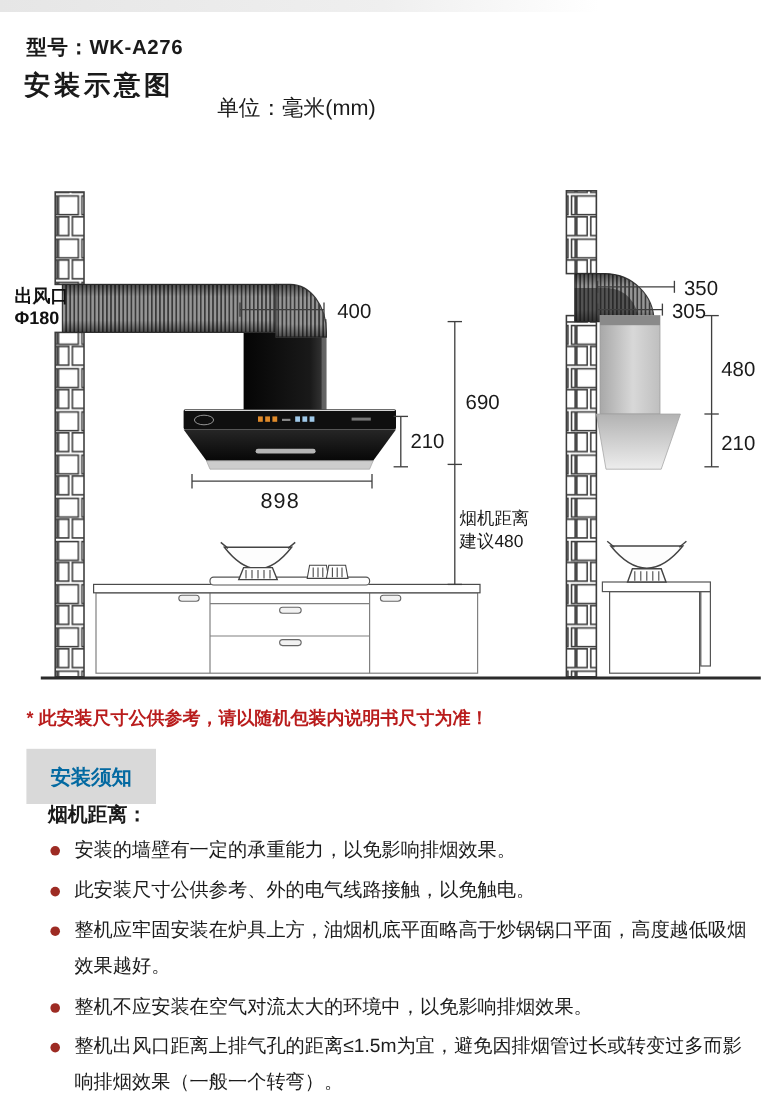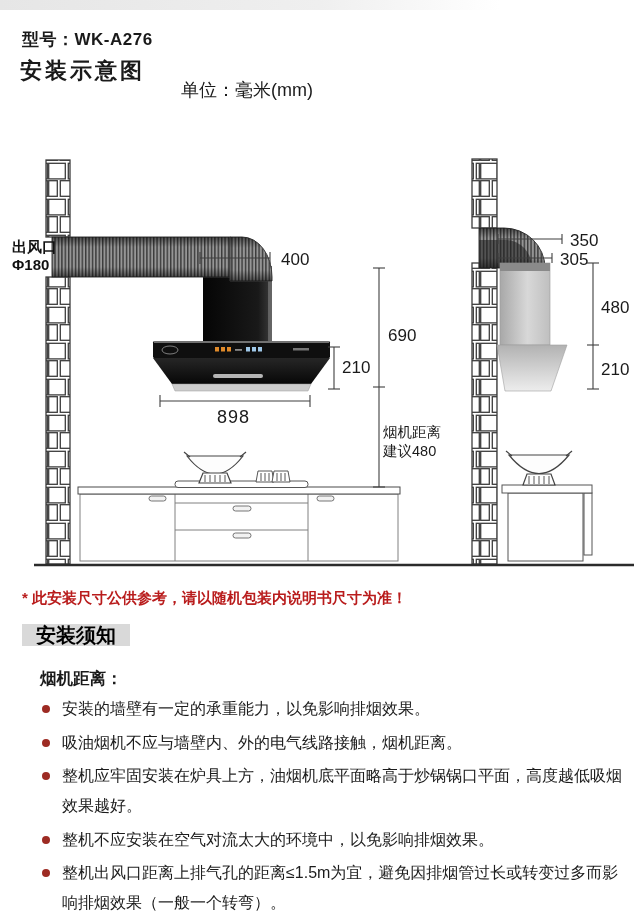--- a/index.html
+++ b/index.html
@@ -10,22 +10,22 @@
   .model{position:absolute;left:22px;top:28px;font-size:17px;font-weight:700;letter-spacing:.5px;}
   .title{position:absolute;left:20px;top:56px;font-size:22px;font-weight:700;letter-spacing:3px;}
   .unit{position:absolute;left:181px;top:78px;font-size:18px;font-weight:400;}
   svg.diagram{position:absolute;left:0;top:0;}
   svg text{font-family:"Liberation Sans","DejaVu Sans",sans-serif;}
   .dim{font-size:17px;fill:#1a1a1a;}
   .dim-lg{font-size:18px;fill:#1a1a1a;letter-spacing:1px;}
   .dim-sm{font-size:14.5px;fill:#1a1a1a;}
   .wall-label{font-size:15px;font-weight:700;fill:#111;}
   .footnote{position:absolute;left:22px;top:589px;font-size:15px;font-weight:600;color:#b91c1c;}
-  .notice-box{position:absolute;left:22px;top:624px;width:108px;height:22px;background:#d9d9d9;
-              display:flex;align-items:center;justify-content:center;font-size:20px;font-weight:700;color:#000000;}
+  .notice-box{position:absolute;left:22px;top:624px;width:108px;height:46px;background:#d9d9d9;
+              display:flex;align-items:center;justify-content:center;font-size:17px;font-weight:700;color:#0369a1;}
   .req-title{position:absolute;left:40px;top:668px;font-size:16.5px;font-weight:600;color:#1a1a1a;}
   .req-list{position:absolute;left:40px;top:694px;width:582px;margin:0;padding:0;list-style:none;}
   .req-list li{position:relative;padding-left:22px;margin-bottom:3.5px;font-size:16px;line-height:30px;color:#1c1c1c;}
   .req-list li::before{content:"";position:absolute;left:2px;top:11px;width:8px;height:8px;border-radius:50%;background:#9d2b23;}
 </style>
 </head>
 <body>
 
 <div class="page">
   <div class="topstrip"></div>
@@ -248,18 +248,18 @@
     <text class="dim" x="601" y="375">210</text>
   </svg>
 
   <div class="footnote">* 此安装尺寸公供参考，请以随机包装内说明书尺寸为准！</div>
 
   <div class="notice-box">安装须知</div>
   <div class="req-title">烟机距离：</div>
 
   <ul class="req-list">
     <li>安装的墙壁有一定的承重能力，以免影响排烟效果。</li>
-    <li>吸油烟机不应与墙壁内、外的电气线路接触，烟机距离。</li>
+    <li>此安装尺寸公供参考、外的电气线路接触，以免触电。</li>
     <li>整机应牢固安装在炉具上方，油烟机底平面略高于炒锅锅口平面，高度越低吸烟效果越好。</li>
     <li>整机不应安装在空气对流太大的环境中，以免影响排烟效果。</li>
     <li>整机出风口距离上排气孔的距离≤1.5m为宜，避免因排烟管过长或转变过多而影响排烟效果（一般一个转弯）。</li>
   </ul>
 </div>
 
 </body></html>

